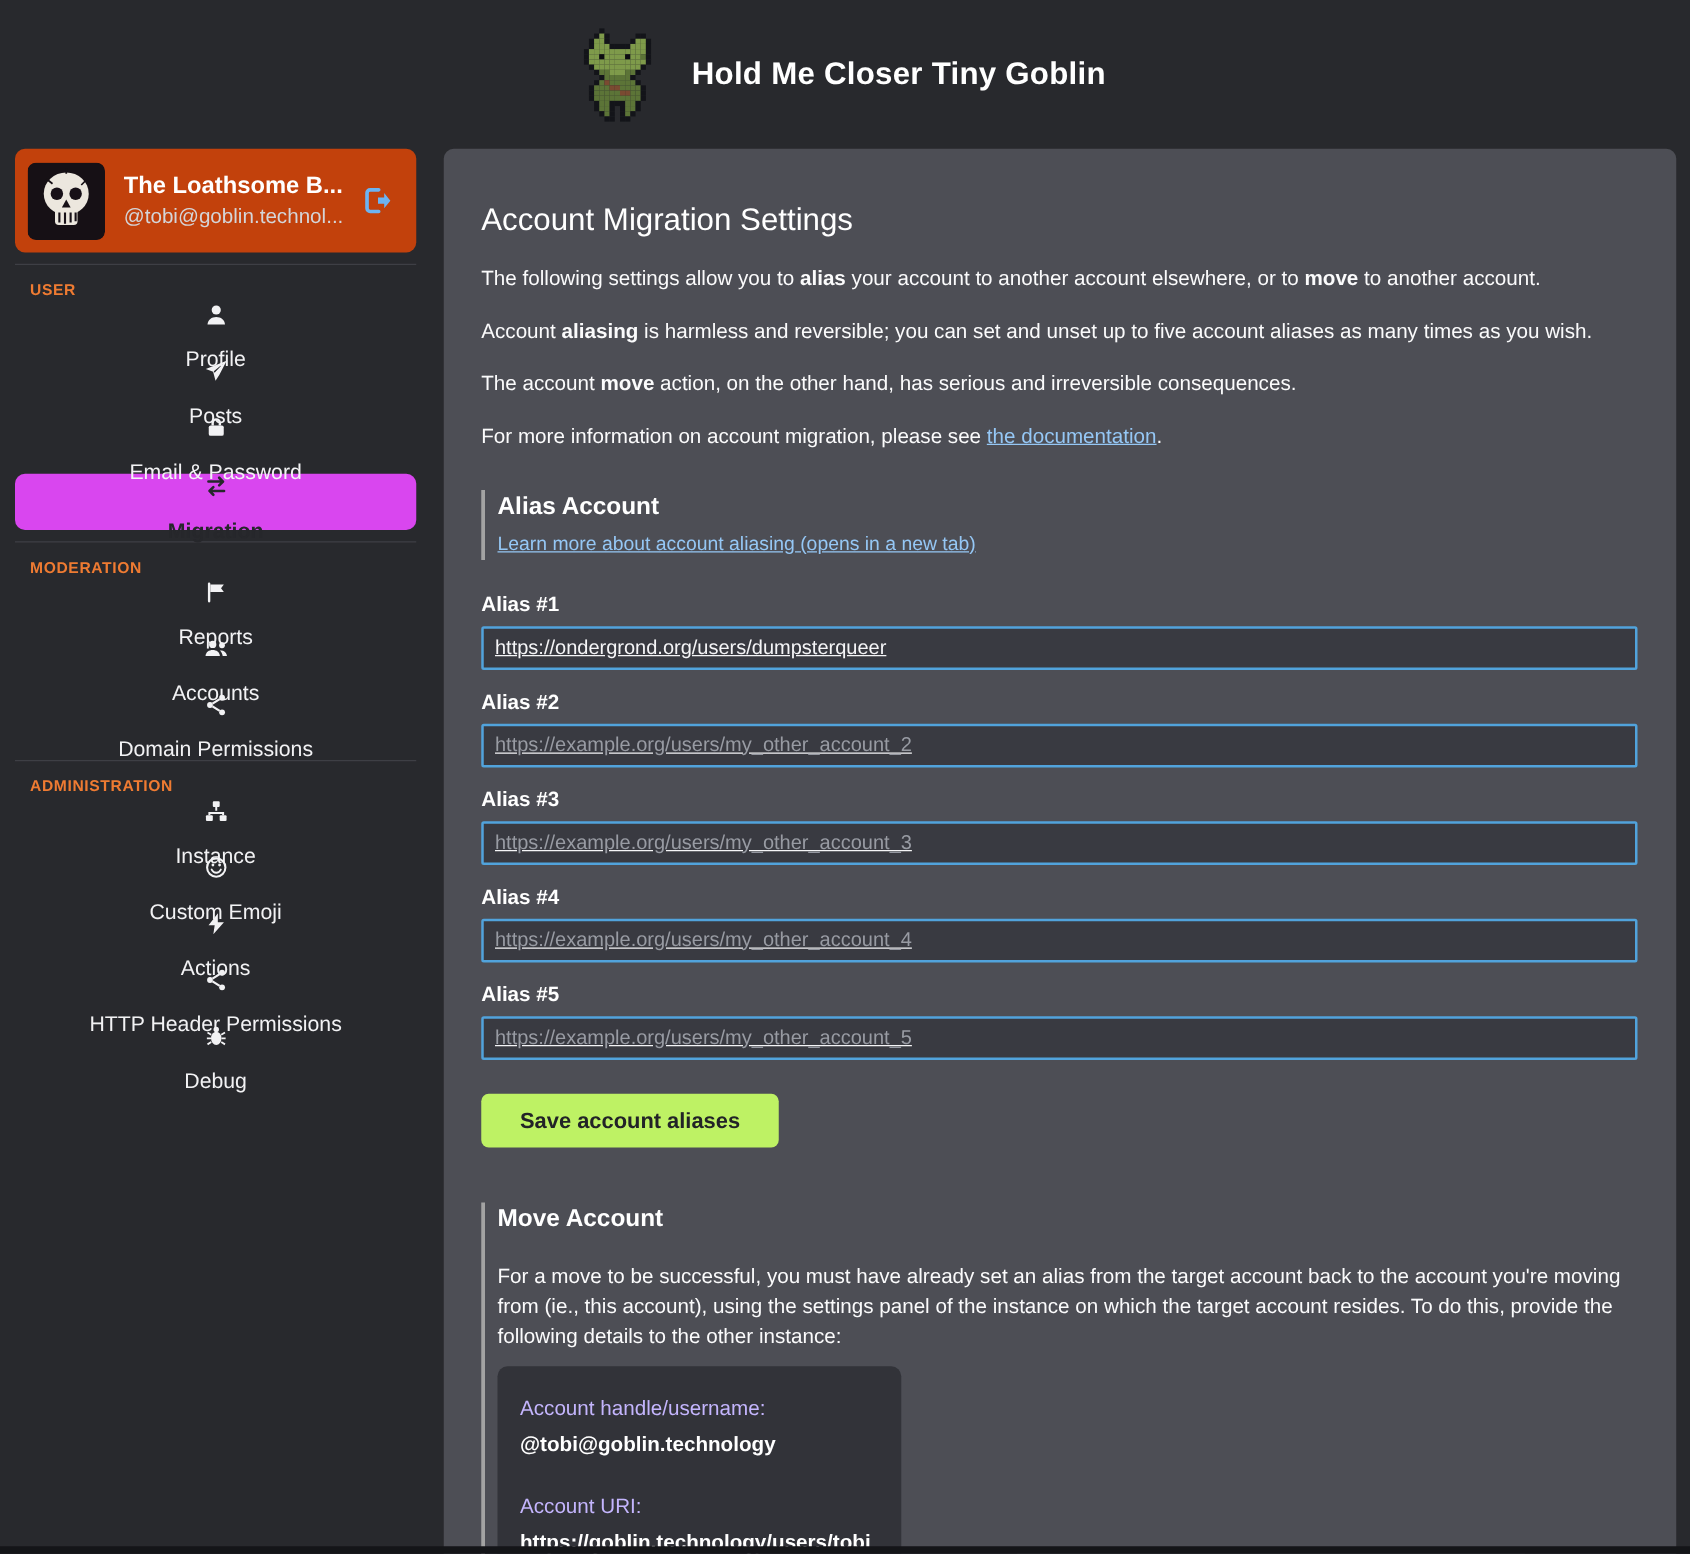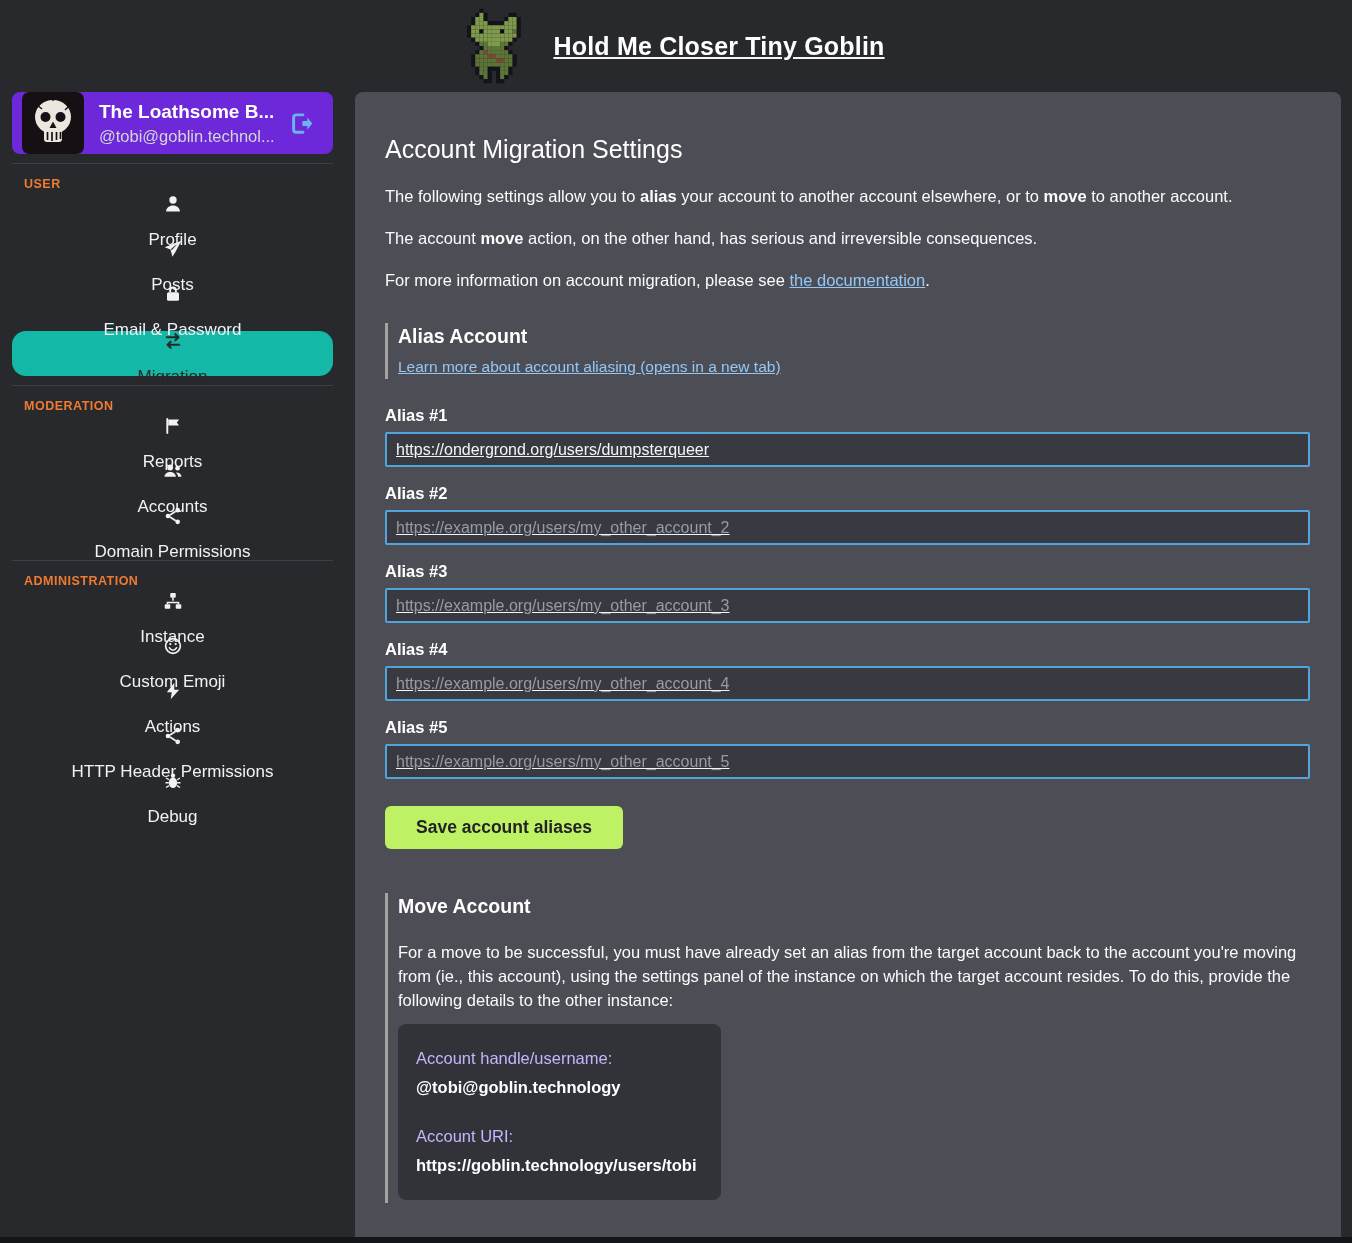--- a/index.html
+++ b/index.html
@@ -6,35 +6,34 @@
   html, body {
     margin: 0; padding: 0;
     width: 1352px; height: 1243px;
     overflow: hidden;
     background: #28292d;
     font-family: "Liberation Sans", "DejaVu Sans", sans-serif;
     color: #f5f5f7;
   }
   
   header.app-header {
-    height: 92px;
+    height: 119px;
     display: flex; align-items: center; justify-content: center;
     gap: 28px;
-    text-decoration: underline;
   }
   .goblin-logo { width: 58px; height: 76px; image-rendering: pixelated; }
   .app-title { font-size: 25px; font-weight: 700; color: #ffffff; letter-spacing: .2px; margin: 0; }
 
   
   .layout { display: flex; align-items: flex-start; }
   aside.sidebar { width: 321px; margin-left: 12px; flex: none; }
 
   .user-card {
-    background: #6d28d9; border-radius: 8px;
-    height: 62px; padding: 8px 10px;
+    background: #c2410c; border-radius: 8px;
+    height: 83px; padding: 8px 10px;
     display: flex; align-items: center;
     cursor: pointer;
   }
   .avatar { width: 62px; height: 62px; flex: none; border-radius: 6px; overflow: hidden; }
   .user-meta { margin-left: 15px; min-width: 0; }
   .user-name { font-size: 19px; font-weight: 700; color: #ffffff; white-space: nowrap; }
   .user-handle { font-size: 16.5px; color: #d4d5d9; margin-top: 4px; white-space: nowrap; }
   .logout { margin-left: auto; margin-right: 8px; width: 27px; height: 27px; color: #6cb3f2; cursor: pointer; flex: none; }
   .logout svg { width: 100%; height: 100%; }
 
@@ -46,21 +45,21 @@
   }
   .nav-item {
     display: flex; align-items: center; gap: 16px;
     height: 45px; padding: 0 12px; margin: 0;
     border-radius: 8px; font-size: 17px; color: #f2f2f4;
     cursor: pointer;
     flex-direction: column;
   }
   .nav-item .icon { width: 20px; height: 20px; flex: none; display: inline-flex; }
   .nav-item .icon svg { width: 100%; height: 100%; fill: currentColor; }
-  .nav-item.active { background: #14b8a6; color: #26272b; font-weight: 400; margin: 2px 0; border-radius: 14px; }
+  .nav-item.active { background: #d946ef; color: #26272b; font-weight: 700; margin: 2px 0; }
 
   
   main.panel {
     flex: 1; margin: 0 11px 0 22px;
     background: #4d4e55;
     border-radius: 8px 8px 0 0;
     padding: 28px 31px 80px 30px;
     min-height: 1180px;
   }
   .page-title { font-size: 25px; font-weight: 400; color: #ffffff; margin: 15px 0 0; }
@@ -434,20 +433,21 @@
           </svg>
         </span>
       <span>Debug</span>
     </div>
   </aside>
 
   <main class="panel">
     <h1 class="page-title">Account Migration Settings</h1>
 
     <p class="intro">The following settings allow you to <strong>alias</strong> your account to another account elsewhere, or to <strong>move</strong> to another account.</p>
+    <p class="intro">Account <strong>aliasing</strong> is harmless and reversible; you can set and unset up to five account aliases as many times as you wish.</p>
     <p class="intro">The account <strong>move</strong> action, on the other hand, has serious and irreversible consequences.</p>
     <p class="intro">For more information on account migration, please see <a class="link" href="#">the documentation</a>.</p>
 
     <section class="subsection">
       <h2>Alias Account</h2>
       <a class="link sub-link" href="#">Learn more about account aliasing (opens in a new tab)</a>
     </section>
 
     <form class="alias-form">
       <label class="f-label">Alias #1</label>

